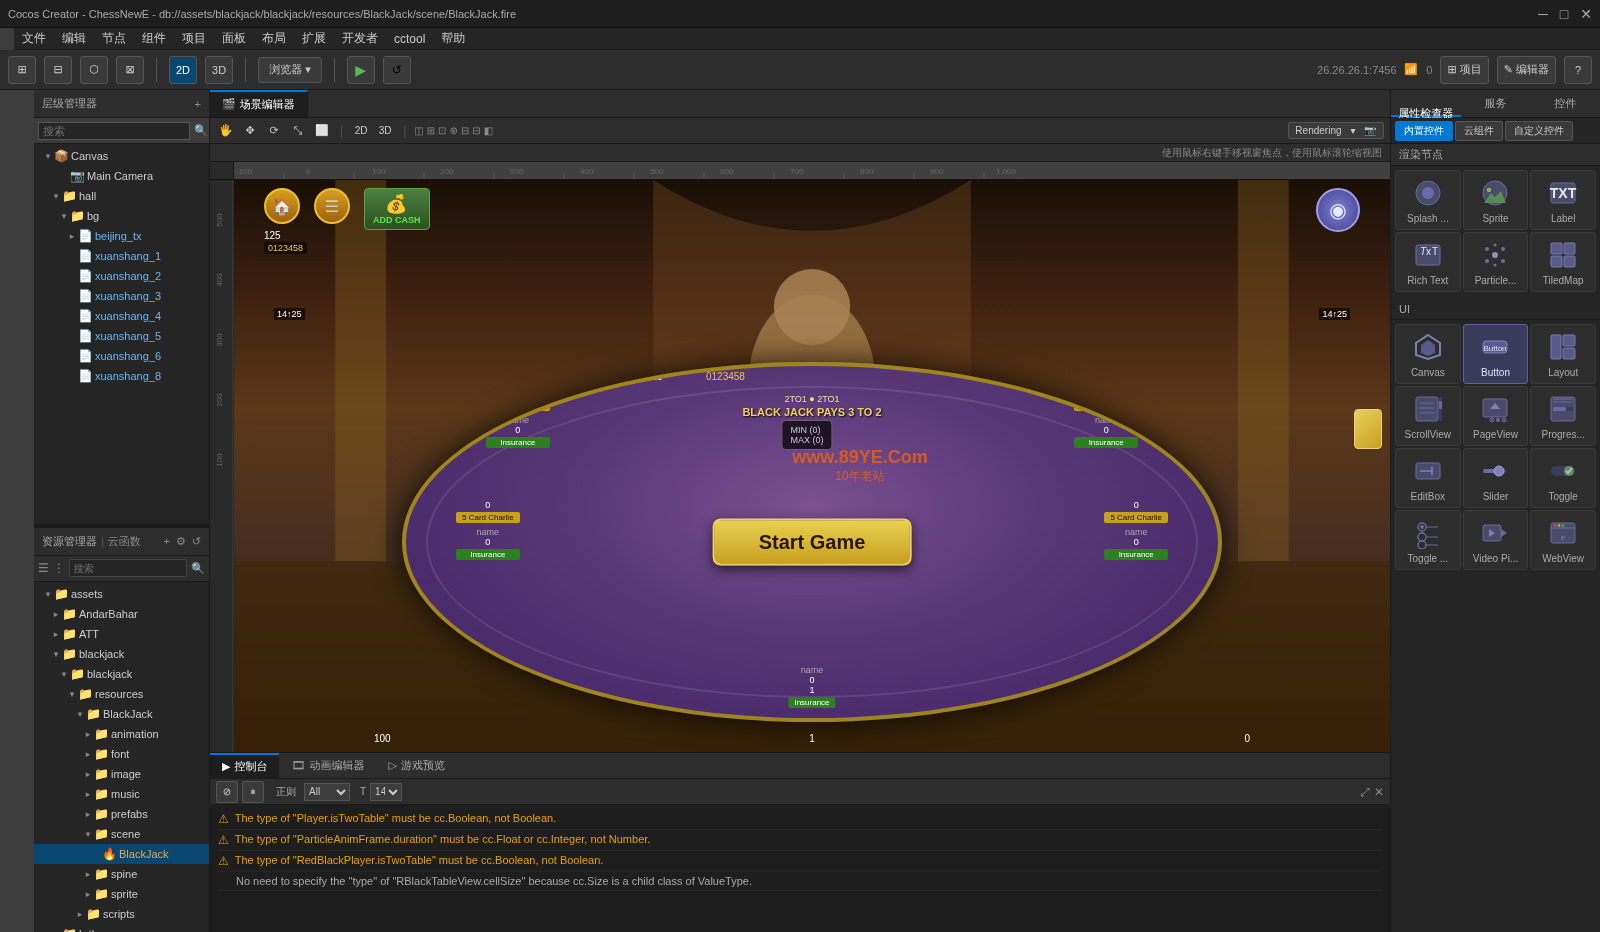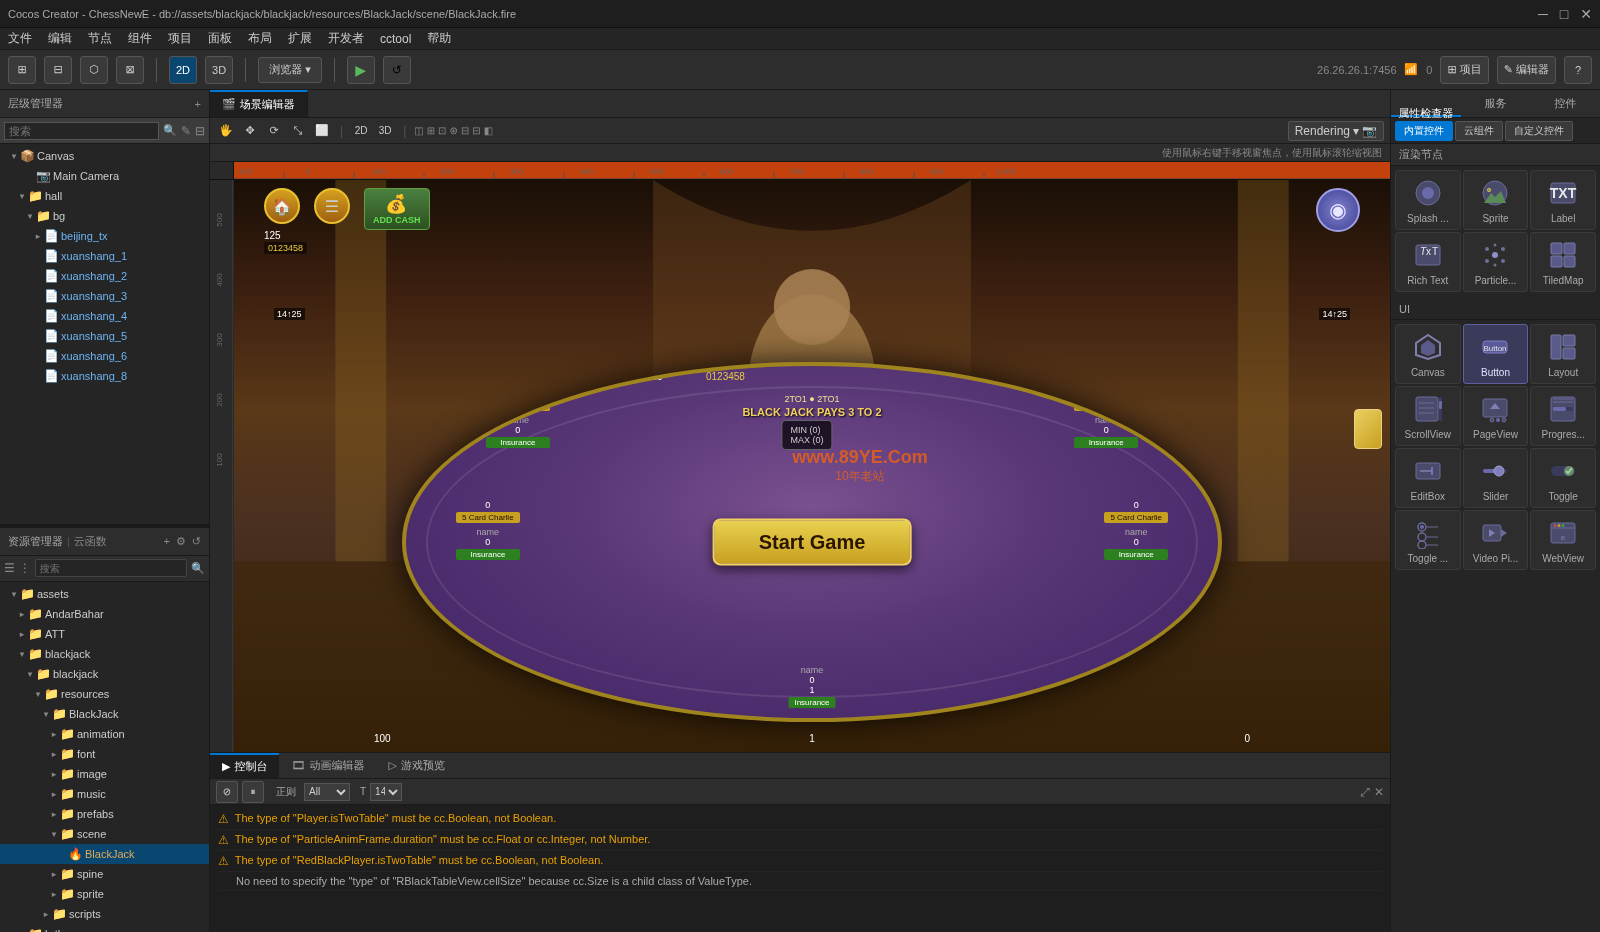--- a/index.html
+++ b/index.html
@@ -1,19 +1,19 @@
 <!DOCTYPE html>
 <html><head>
   <meta charset="utf-8">
   <style>
     * { margin: 0; padding: 0; box-sizing: border-box; }
     body { width: 1600px; height: 932px; overflow: hidden; font-family: 'Microsoft YaHei', Arial, sans-serif; font-size: 12px; background: #3c3c3c; color: #ccc; }
 
     
-    .menu-bar { height: 22px; background: #252526; display: flex; align-items: center; padding: 0 8px; gap: 16px; border-bottom: 1px solid #1a1a1a; }
+    .menu-bar { height: 22px; background: #252526; display: flex; align-items: center; padding: 0 8px; gap: 16px; border-bottom: 1px solid #1a1a1a; margin-left: 14px; }
     .menu-bar span { font-size: 12px; color: #ccc; cursor: pointer; }
     .title-bar { height: 28px; background: #1e1e1e; display: flex; align-items: center; justify-content: space-between; padding: 0 8px; border-bottom: 1px solid #111; }
     .title-text { font-size: 11px; color: #aaa; flex: 1; }
     .title-controls { display: flex; gap: 12px; font-size: 14px; color: #aaa; }
 
     
     .toolbar { height: 40px; background: #2d2d2d; display: flex; align-items: center; padding: 0 8px; gap: 8px; border-bottom: 1px solid #1a1a1a; }
     .toolbar-btn { height: 28px; min-width: 28px; background: #3a3a3a; border: 1px solid #555; border-radius: 3px; color: #ccc; font-size: 11px; cursor: pointer; display: flex; align-items: center; justify-content: center; padding: 0 6px; }
     .toolbar-sep { width: 1px; height: 24px; background: #555; margin: 0 4px; }
     .toolbar-right { margin-left: auto; display: flex; align-items: center; gap: 8px; font-size: 11px; color: #aaa; }
@@ -38,21 +38,21 @@
 
     
     .h-divider { height: 4px; background: #1a1a1a; cursor: row-resize; }
 
     
     .center-panel { flex: 1; display: flex; flex-direction: column; background: #1e1e1e; }
     .editor-tabs { height: 28px; background: #2d2d2d; display: flex; align-items: stretch; border-bottom: 1px solid #1a1a1a; }
     .editor-tab { padding: 0 12px; display: flex; align-items: center; font-size: 11px; color: #aaa; cursor: pointer; border-right: 1px solid #1a1a1a; gap: 4px; }
     .editor-tab.active { background: #1e1e1e; color: #fff; border-top: 2px solid #0078d4; }
     .editor-toolbar-btn { height: 22px; min-width: 22px; background: #3a3a3a; border: 1px solid #555; border-radius: 2px; color: #ccc; font-size: 10px; cursor: pointer; display: flex; align-items: center; justify-content: center; padding: 0 4px; }
-    .rendering-btn { position: absolute; top: 4px; right: 4px; background: #3a3a3a; border: 1px solid #555; border-radius: 2px; padding: 2px 6px; font-size: 12px; color: #ccc; cursor: pointer; display: flex; align-items: center; gap: 3px; }
+    .rendering-btn { position: absolute; top: 4px; right: 4px; background: #3a3a3a; border: 1px solid #555; border-radius: 2px; padding: 2px 6px; font-size: 10px; color: #ccc; cursor: pointer; display: flex; align-items: center; gap: 9px; }
 
     
     .console-panel { height: 180px; background: #1e1e1e; border-top: 1px solid #1a1a1a; display: flex; flex-direction: column; }
     .console-tabs { height: 26px; background: #2d2d2d; display: flex; align-items: stretch; border-bottom: 1px solid #1a1a1a; }
     .console-tab { padding: 0 12px; display: flex; align-items: center; font-size: 11px; color: #aaa; cursor: pointer; gap: 4px; }
     .console-tab.active { color: #fff; border-top: 2px solid #0078d4; background: #1e1e1e; }
     .console-toolbar { height: 26px; background: #2d2d2d; border-bottom: 1px solid #1a1a1a; display: flex; align-items: center; padding: 0 6px; gap: 4px; }
     .console-toolbar-icons { margin-left: auto; display: flex; gap: 4px; color: #888; }
     .console-content { flex: 1; overflow-y: auto; padding: 4px 8px; font-size: 11px; }
     .console-line { padding: 3px 0; border-bottom: 1px solid #252525; display: flex; align-items: flex-start; gap: 6px; }
@@ -77,21 +77,21 @@
 
     
     svg { display: block; }
 
     
     .left-container { width: 210px; display: flex; flex-direction: column; }
 
     
     .console-filter { display: flex; align-items: center; gap: 4px; }
     .filter-select { background: #3c3c3c; border: 1px solid #555; color: #ccc; font-size: 10px; height: 18px; outline: none; }
-    .ruler-row { height: 18px; background: #c2410c; border-bottom: 1px solid #111; display: flex; }
+    .ruler-row { height: 18px; background: #404040; border-bottom: 1px solid #111; display: flex; }
     .ruler-corner { width: 24px; height: 18px; background: #2a2a2a; border-right: 1px solid #111; border-bottom: 1px solid #111; flex-shrink: 0; }
     .ruler-h-area { flex: 1; position: relative; overflow: hidden; }
     .ruler-v-col { width: 24px; background: #2a2a2a; border-right: 1px solid #111; flex-shrink: 0; position: relative; }
     .viewport-row { flex: 1; display: flex; }
     .viewport-area { flex: 1; position: relative; overflow: hidden; background: #666; }
 
     
     .scene-toolbar { height: 26px; background: #2d2d2d; border-bottom: 1px solid #1a1a1a; display: flex; align-items: center; padding: 0 6px; gap: 4px; }
     .scene-tb-btn { height: 20px; min-width: 20px; background: transparent; border: none; color: #ccc; font-size: 11px; cursor: pointer; display: flex; align-items: center; justify-content: center; padding: 0 3px; }
 
@@ -144,21 +144,21 @@
     <span style="color:#888;">📶</span>
     <span style="color:#888;">0</span>
     <button class="toolbar-btn">⊞ 项目</button>
     <button class="toolbar-btn">✎ 编辑器</button>
     <button class="toolbar-btn">?</button>
   </div>
 </div>
 
 <div class="main-layout">
 
-  <div class="left-container" style="display:flex;flex-direction:column;height:100%;">
+  <div class="left-container" style="display:flex;flex-direction:column;height:100%;padding-left:34px;">
 
     <div style="flex:1;display:flex;flex-direction:column;background:#252526;border-right:1px solid #1a1a1a;min-height:0;">
       <div class="panel-header">
         <span>层级管理器</span>
         <div class="panel-header-icons">
           <span>+</span>
         </div>
       </div>
       <div class="search-bar">
         <input class="search-input" placeholder="搜索" style="">

